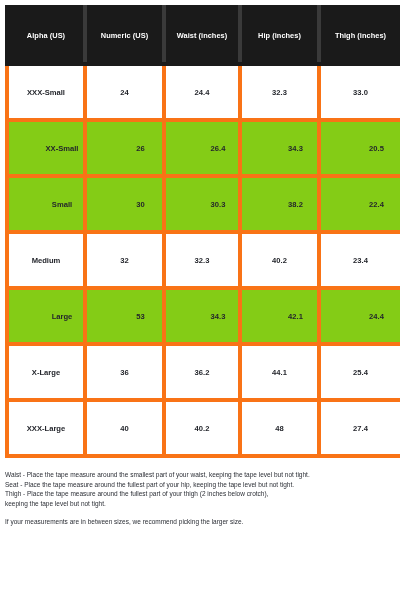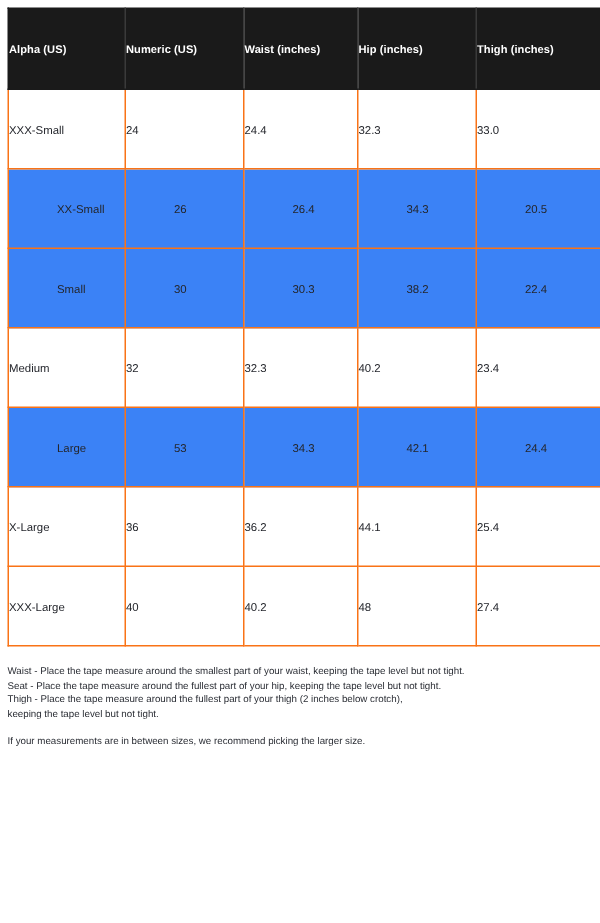--- a/index.html
+++ b/index.html
@@ -26,22 +26,22 @@
 
   
   .size-table {
     width: 395px;
     border-collapse: collapse;
     table-layout: fixed;
   }
 
   .size-table th,
   .size-table td {
-    border: 1px solid #f97316;
-    text-align: left;
+    border: 4px solid #f97316;
+    text-align: center;
     vertical-align: middle;
     padding: 0;
   }
 
   .size-table thead th {
     background: #1a1a1a;
     color: #ffffff;
     font-size: 7.4px;
     font-weight: bold;
     letter-spacing: 0.05px;
@@ -49,27 +49,27 @@
     border-color: #3a3a3a;
     border-top-color: #1a1a1a;
     border-bottom-color: #1a1a1a;
   }
   .size-table thead th:first-child { border-left-color: #1a1a1a; }
   .size-table thead th:last-child  { border-right-color: #1a1a1a; margin-top: 44px; }
 
   .size-table tbody td {
     height: 52px;
     font-size: 7.6px;
-    font-weight: normal;
+    font-weight: bold;
     color: #24262c;
     background: #ffffff;
   }
 
   .size-table tbody tr.alt td {
-    background: #3b82f6;
+    background: #84cc16;
     padding-left: 32px;
   }
 
   
   col.c-alpha   { width: 78px; }
   col.c-numeric { width: 79px; }
   col.c-waist   { width: 76px; }
   col.c-hip     { width: 79px; }
   col.c-thigh   { width: 83px; }
 

